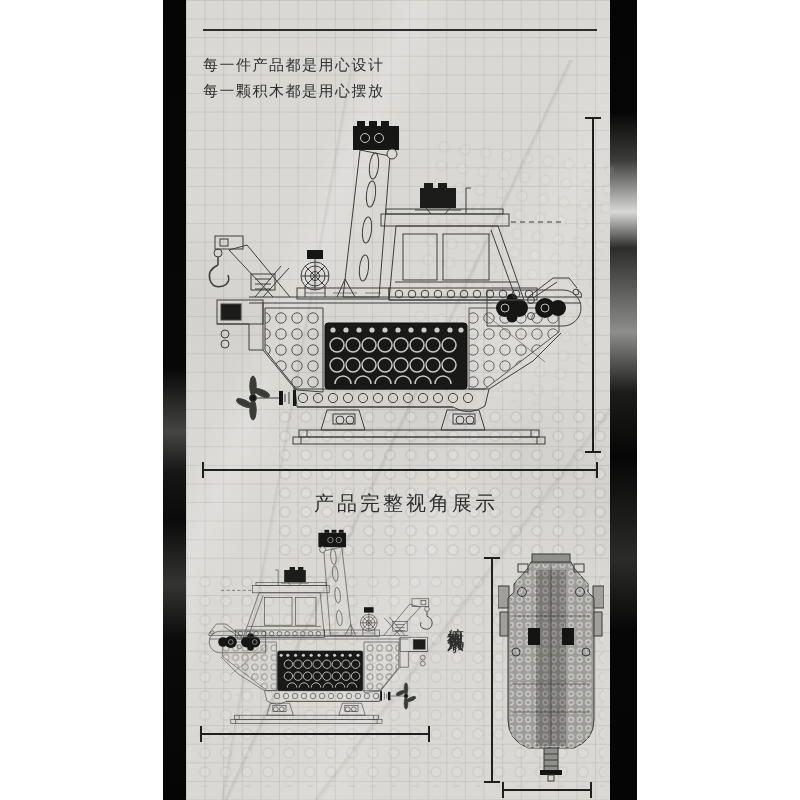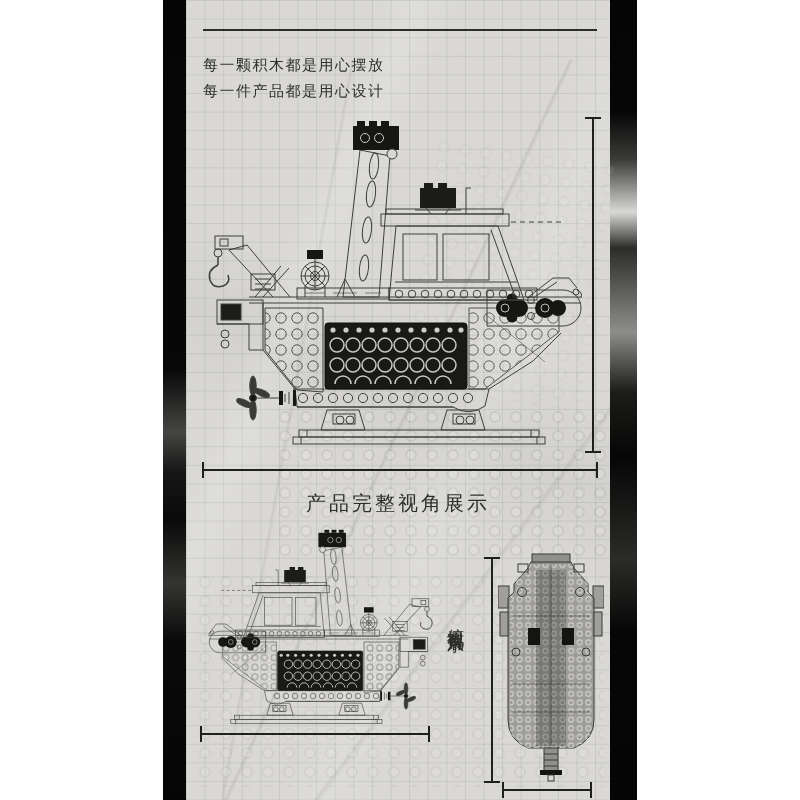--- a/index.html
+++ b/index.html
@@ -31,21 +31,21 @@
     background-size:21px 19px;}
   .g1{left:90px;top:410px;width:330px;height:152px;opacity:.14;}
   .g2{left:10px;top:575px;width:408px;height:212px;opacity:.10;}
   .g3{left:232px;top:150px;width:180px;height:250px;opacity:.07;transform:rotate(8deg);}
   
   .top-rule{position:absolute;left:17px;top:29px;width:394px;height:2px;background:#2c2c2a;}
   .intro{position:absolute;left:17px;top:52px;color:#313130;font-size:15px;line-height:26px;letter-spacing:1.5px;}
   .intro p{margin:0;}
   
   .caption{position:absolute;color:#2e2e2d;font-size:20px;letter-spacing:3px;white-space:nowrap;}
-  .cap-full{left:0;top:490px;width:424px;text-align:center;}
+  .cap-full{left:8px;top:490px;width:424px;text-align:center;}
   .cap-side{left:9px;top:748px;width:240px;text-align:center;}
   .cap-top{left:258px;top:614px;height:150px;writing-mode:vertical-rl;text-orientation:upright;
            font-size:17px;letter-spacing:2px;}
   
   .dim-h{position:absolute;height:16px;}
   .dim-h .bar{position:absolute;left:0;right:0;top:7px;height:2px;background:#1f1f1e;}
   .dim-h .capl,.dim-h .capr{position:absolute;top:0;width:2px;height:16px;background:#1f1f1e;}
   .dim-h .capl{left:0;} .dim-h .capr{right:0;}
   .dim-v{position:absolute;width:16px;}
   .dim-v .bar{position:absolute;top:0;bottom:0;left:7px;width:2px;background:#1f1f1e;}
@@ -64,22 +64,22 @@
     <div class="panel">
       <div class="sheen"></div>
       <div class="sketch"></div>
       <div class="ghost g1"></div>
       <div class="ghost g2"></div>
       <div class="ghost g3"></div>
 
       <div class="top-rule"></div>
 
       <div class="intro">
+        <p>每一件产品都是用心设计</p>
         <p>每一颗积木都是用心摆放</p>
-        <p>每一件产品都是用心设计</p>
       </div>
 
       <svg class="drawing" style="left:7px;top:118px" width="404" height="340" viewBox="0 0 404 340">
         <defs>
           <pattern id="ph" width="16" height="16" patternUnits="userSpaceOnUse">
             <circle cx="8" cy="8" r="5.2" fill="none" stroke="#52524e" stroke-width="1"></circle>
           </pattern>
         </defs>
         <g id="boat" stroke="#3e3e3c" stroke-width="1" fill="none">
 

